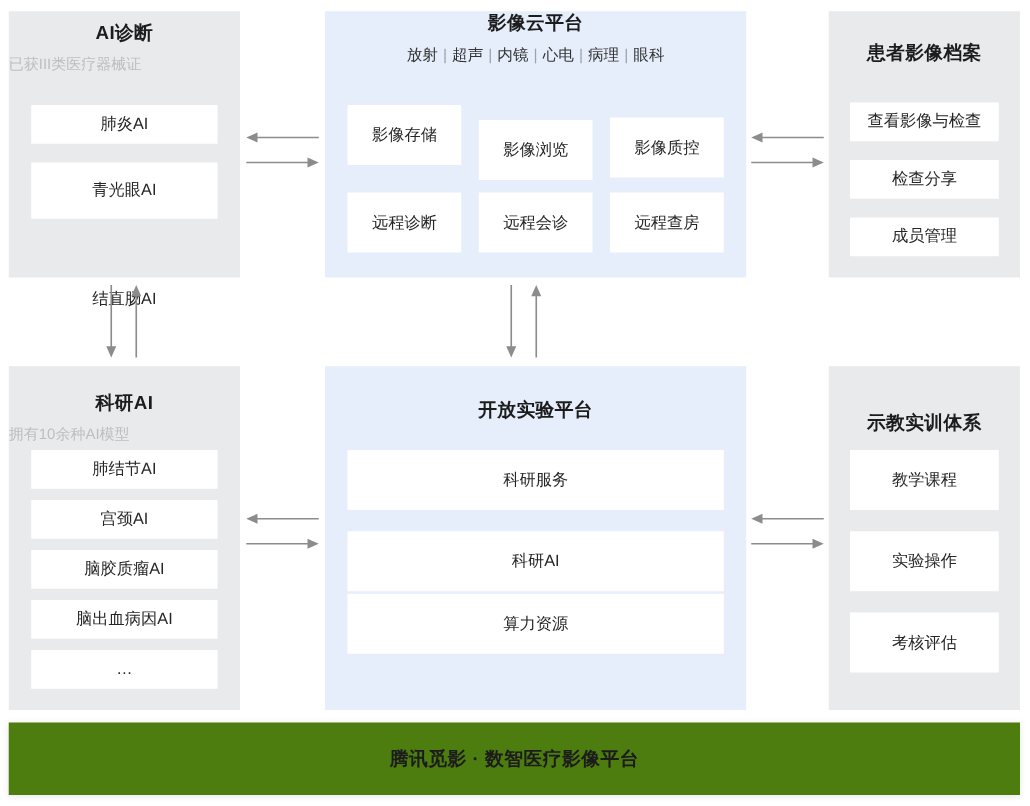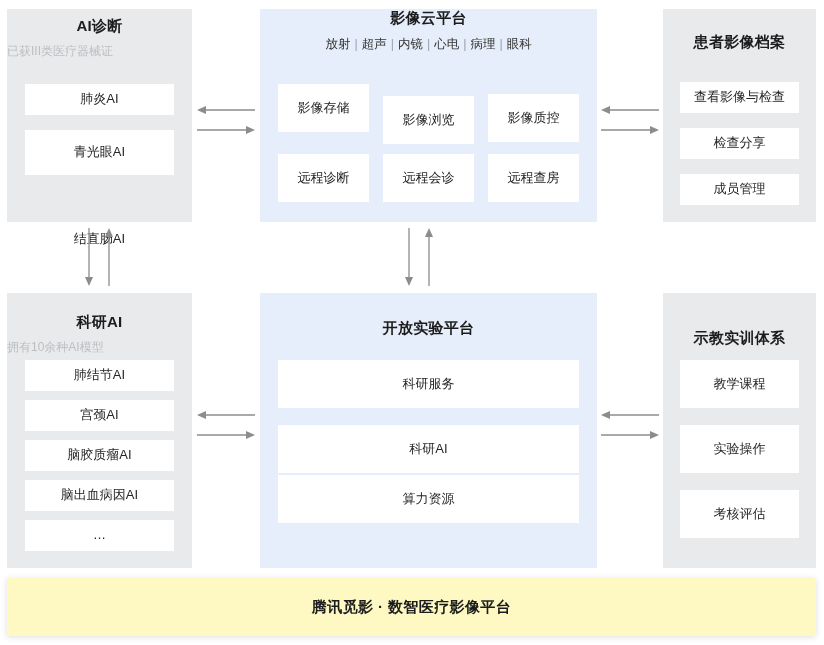--- a/index.html
+++ b/index.html
@@ -67,21 +67,21 @@
     justify-content: center;
     font-size: 13px;
     color: #262626;
     text-align: center;
     line-height: 1.1;
   }
 
   
   .footer {
     position: absolute;
-    background: #fef9c3;
+    background: #4d7c0f;
     box-sizing: border-box;
     display: flex;
     align-items: center;
     justify-content: center;
     box-shadow: 0 1px 6px rgba(0,0,0,0.13);
     font-size: 15px;
     font-weight: bold;
     color: #1c1c1c;
     letter-spacing: .4px;
   }

